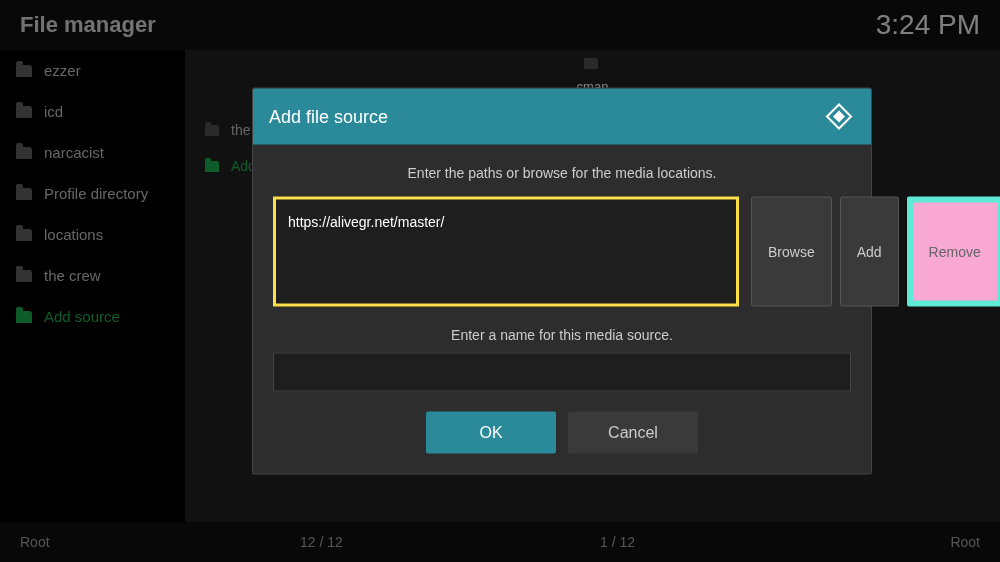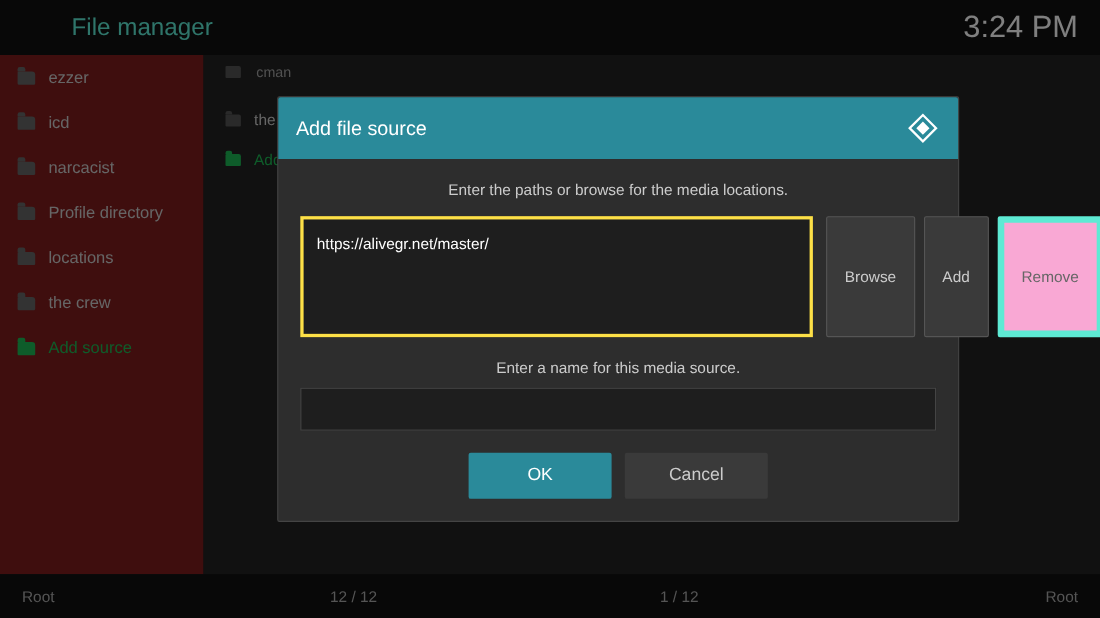--- a/index.html
+++ b/index.html
@@ -27,40 +27,39 @@
       height: 50px;
       background: #111;
       display: flex;
       align-items: center;
       justify-content: space-between;
       padding: 0 20px;
       z-index: 1;
     }
 
     .header-title {
-      color: #5eead4;
+      color: #e5e5e5;
       font-size: 22px;
-      font-weight: normal;
-      margin-left: 45px;
+      font-weight: bold;
     }
 
     .header-time {
       color: #fff;
       font-size: 28px;
       font-weight: 300;
     }
 
     
     .sidebar {
       position: absolute;
       top: 50px;
       left: 0;
       width: 185px;
       bottom: 40px;
-      background: #7f1d1d;
+      background: #000000;
       z-index: 1;
     }
 
     .sidebar-item {
       display: flex;
       align-items: center;
       padding: 12px 16px;
       color: #ccc;
       font-size: 15px;
       cursor: pointer;
@@ -322,25 +321,26 @@
       font-size: 16px;
       border: none;
       cursor: pointer;
       border-radius: 2px;
       width: 130px;
     }
 
     
     .right-panel-col-header {
       padding: 8px 20px;
-      color: #a3a3a3;
+      color: #ffffff;
       font-size: 13px;
       display: flex;
       align-items: center;
       gap: 10px;
+      flex-direction: column;
     }
   </style>
 </head>
 <body>
 
 <div class="bg"></div>
 
 <div class="header">
   <span class="header-title">File manager</span>
   <span class="header-time">3:24 PM</span>

